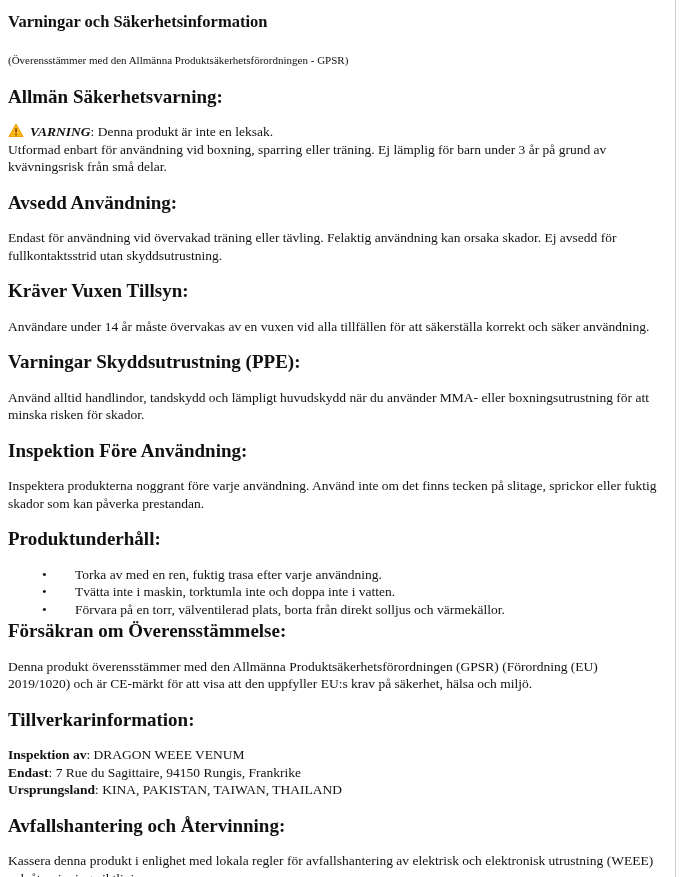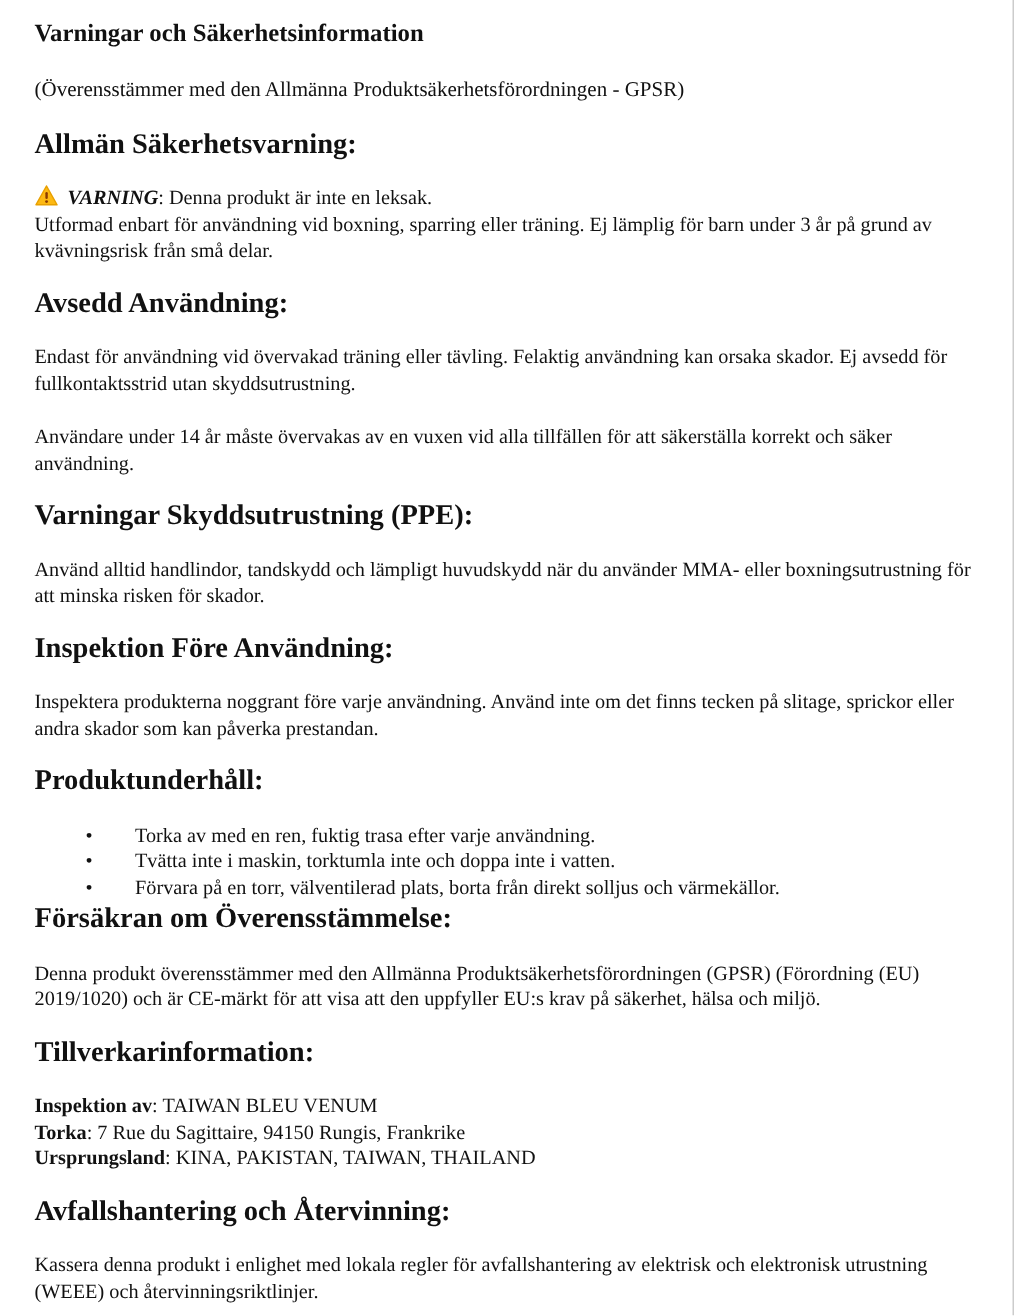--- a/index.html
+++ b/index.html
@@ -12,38 +12,38 @@
     height: 877px;
     position: relative;
     font-family: "Liberation Serif", "DejaVu Serif", serif;
     color: #111111;
     overflow: hidden;
   }
   .page {
     box-sizing: border-box;
     width: 679px;
     height: 877px;
-    padding: 12px 16px 10px 23px;
+    padding: 12px 16px 10px 8px;
   }
   .right-rule {
     position: absolute;
     top: 0;
     right: 3px;
     width: 1px;
     height: 877px;
     background: #cccccc;
   }
   .doc-title {
     font-size: 16.5px;
     font-weight: bold;
     margin: 0 0 20px 0;
     line-height: 20px;
   }
   .subtitle {
-    font-size: 14px;
+    font-size: 11px;
     margin: 0 0 18px 0;
     line-height: 17.5px;
   }
   .section-heading {
     font-size: 19px;
     font-weight: bold;
     margin: 0 0 18px 0;
     line-height: 17.5px;
   }
   .para {
@@ -110,27 +110,28 @@
         <rect x="7.25" y="5" width="1.6" height="4.6" rx="0.8" fill="#8B3A00"></rect>
         <circle cx="8.05" cy="11.4" r="0.95" fill="#8B3A00"></circle>
       </svg><span class="bold">VARNING</span><span>: Denna produkt är inte en leksak.</span>
     </p>
     <p class="warning-line">Utformad enbart för användning vid boxning, sparring eller träning. Ej lämplig för barn under 3 år på grund av kvävningsrisk från små delar.</p>
   </div>
 
   <h2 class="section-heading">Avsedd Användning:</h2>
   <p class="para">Endast för användning vid övervakad träning eller tävling. Felaktig användning kan orsaka skador. Ej avsedd för fullkontaktsstrid utan skyddsutrustning.</p>
 
+  <h2 class="section-heading">Kräver Vuxen Tillsyn:</h2>
   <p class="para">Användare under 14 år måste övervakas av en vuxen vid alla tillfällen för att säkerställa korrekt och säker användning.</p>
 
   <h2 class="section-heading">Varningar Skyddsutrustning (PPE):</h2>
   <p class="para">Använd alltid handlindor, tandskydd och lämpligt huvudskydd när du använder MMA- eller boxningsutrustning för att minska risken för skador.</p>
 
   <h2 class="section-heading">Inspektion Före Användning:</h2>
-  <p class="para">Inspektera produkterna noggrant före varje användning. Använd inte om det finns tecken på slitage, sprickor eller andra skador som kan påverka prestandan.</p>
+  <p class="para">Inspektera produkterna noggrant före varje användning. Använd inte om det finns tecken på slitage, sprickor eller fuktig skador som kan påverka prestandan.</p>
 
   <h2 class="section-heading">Produktunderhåll:</h2>
   <ul class="bullet-list">
     <li>
       <span class="bullet-marker">•</span>
       <span>Torka av med en ren, fuktig trasa efter varje användning.</span>
     </li>
     <li>
       <span class="bullet-marker">•</span>
       <span>Tvätta inte i maskin, torktumla inte och doppa inte i vatten.</span>
@@ -140,24 +141,24 @@
       <span>Förvara på en torr, välventilerad plats, borta från direkt solljus och värmekällor.</span>
     </li>
   </ul>
 
   <h2 class="section-heading tight-heading">Försäkran om Överensstämmelse:</h2>
   <p class="para">Denna produkt överensstämmer med den Allmänna Produktsäkerhetsförordningen (GPSR) (Förordning (EU) 2019/1020) och är CE-märkt för att visa att den uppfyller EU:s krav på säkerhet, hälsa och miljö.</p>
 
   <h2 class="section-heading">Tillverkarinformation:</h2>
   <div class="info-block">
     <p class="info-row">
-      <span class="label">Inspektion av</span><span>: TAIWAN BLEU VENUM</span>
+      <span class="label">Inspektion av</span><span>: DRAGON WEEE VENUM</span>
     </p>
     <p class="info-row">
-      <span class="label">Torka</span><span>: 7 Rue du Sagittaire, 94150 Rungis, Frankrike</span>
+      <span class="label">Endast</span><span>: 7 Rue du Sagittaire, 94150 Rungis, Frankrike</span>
     </p>
     <p class="info-row">
       <span class="label">Ursprungsland</span><span>: KINA, PAKISTAN, TAIWAN, THAILAND</span>
     </p>
   </div>
 
   <h2 class="section-heading">Avfallshantering och Återvinning:</h2>
   <p class="para">Kassera denna produkt i enlighet med lokala regler för avfallshantering av elektrisk och elektronisk utrustning (WEEE) och återvinningsriktlinjer.</p>
 
 </div>

